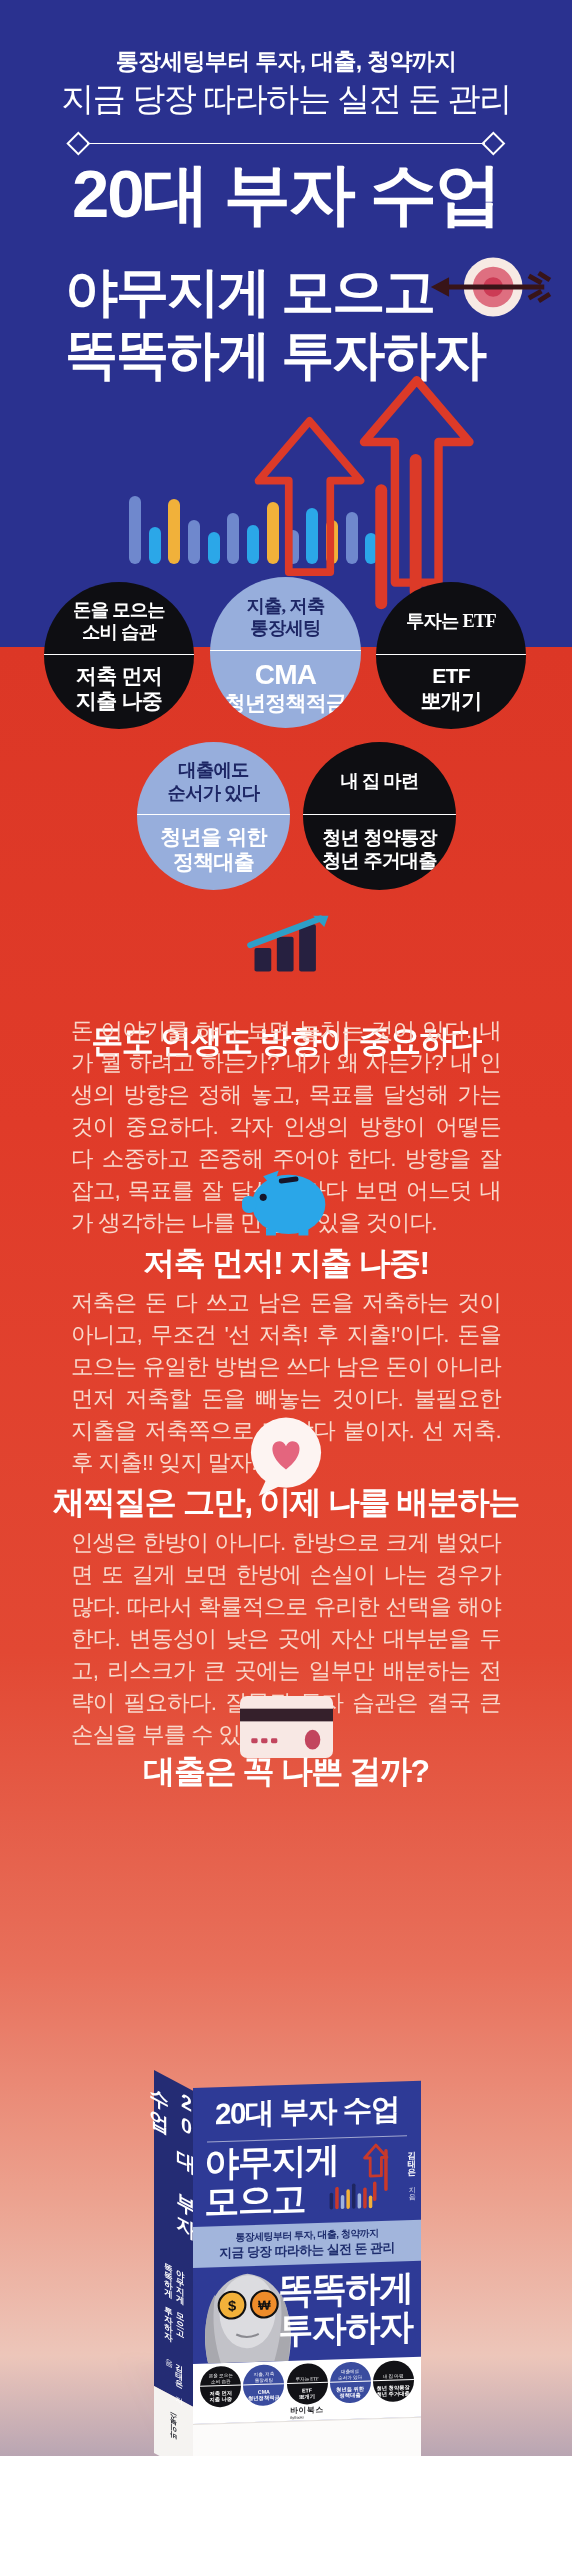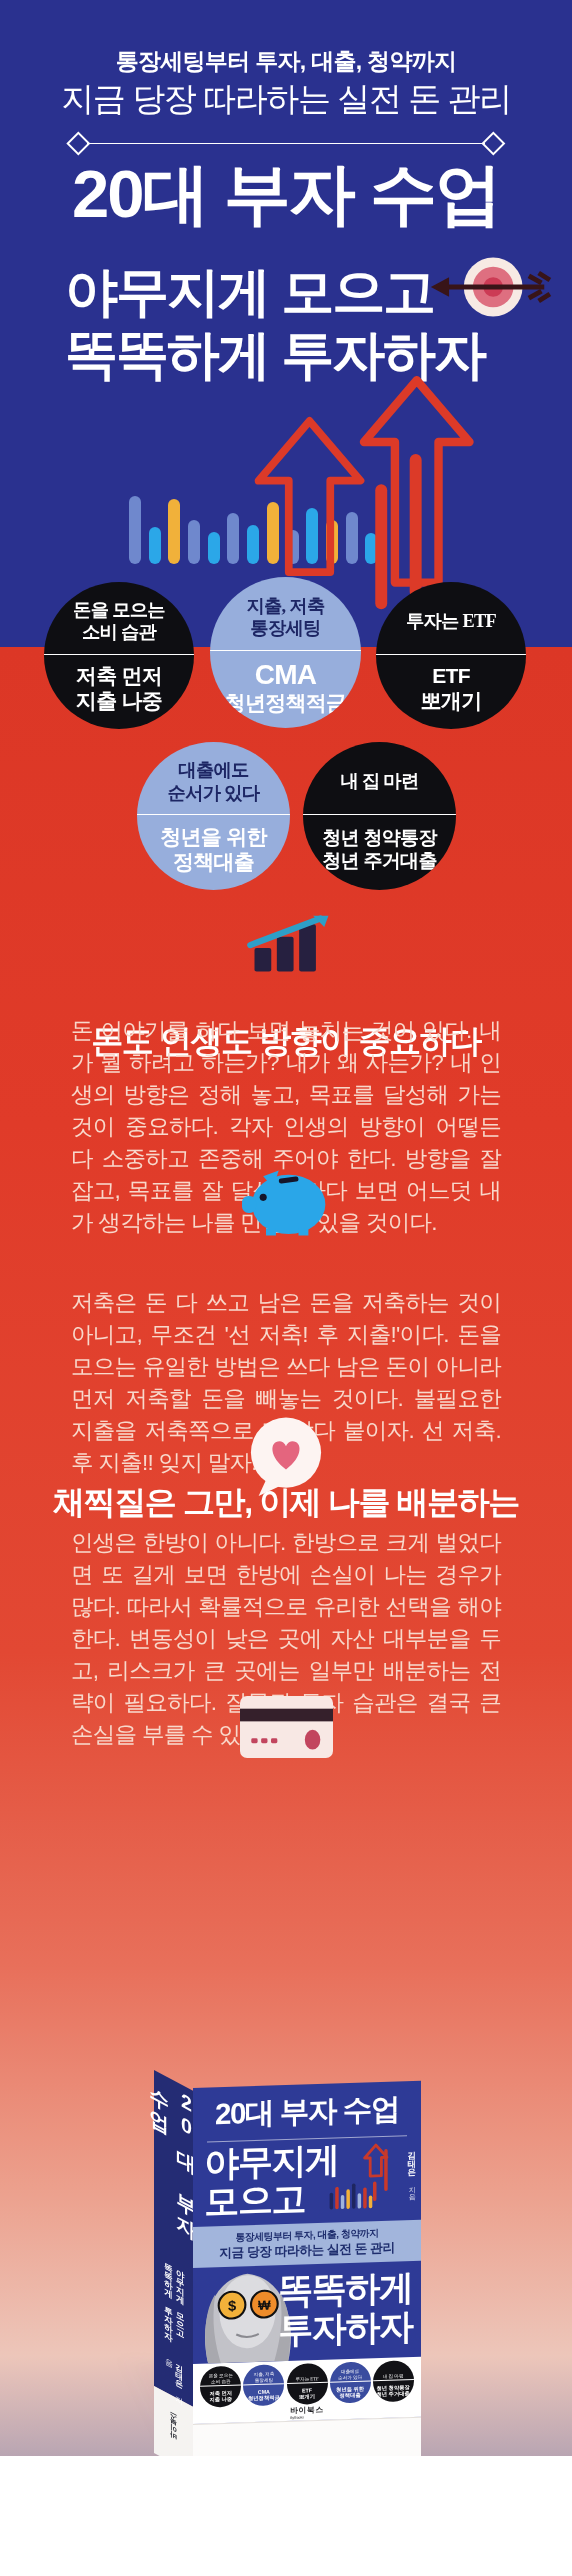--- a/index.html
+++ b/index.html
@@ -218,38 +218,40 @@
 
   <svg class="abs icon2" width="89" height="68" viewBox="0 0 126 96">
     <polygon points="30,10 52,2 44,26" fill="#2AA6E8"></polygon>
     <ellipse cx="66" cy="50" rx="52" ry="42" fill="#2AA6E8"></ellipse>
     <rect x="0" y="38" width="20" height="24" rx="9" fill="#2AA6E8"></rect>
     <rect x="34" y="84" width="14" height="10" fill="#2AA6E8"></rect>
     <rect x="80" y="84" width="14" height="10" fill="#2AA6E8"></rect>
     <rect x="52" y="12" width="28" height="7" rx="3.5" fill="#15152A" transform="rotate(-8 66 15)"></rect>
     <circle cx="30" cy="40" r="5" fill="#15152A"></circle>
   </svg>
+  <div class="abs ctr w sec-head h2">저축 먼저! 지출 나중!</div>
   <div class="abs sec-body b2">저축은 돈 다 쓰고 남은 돈을 저축하는 것이 아니고, 무조건 '선 저축! 후 지출!'이다. 돈을 모으는 유일한 방법은 쓰다 남은 돈이 아니라 먼저 저축할 돈을 빼놓는 것이다. 불필요한 지출을 저축쪽으로 더 갖다 붙이자. 선 저축. 후 지출!! 잊지 말자.</div>
 
   <svg class="abs icon3" width="80" height="83" viewBox="0 0 114 118">
     <circle cx="57" cy="52" r="50" fill="#FDF4F2"></circle>
     <polygon points="28,92 18,114 50,99" fill="#FDF4F2"></polygon>
     <path d="M57,76 C33,59 33,36 48,36 C54,36 57,43 57,43 C57,43 60,36 66,36 C81,36 81,59 57,76 Z" fill="#E4657E"></path>
   </svg>
   <div class="abs ctr w sec-head h3">채찍질은 그만, 이제 나를 배분하는</div>
   <div class="abs sec-body b3">인생은 한방이 아니다. 한방으로 크게 벌었다면 또 길게 보면 한방에 손실이 나는 경우가 많다. 따라서 확률적으로 유리한 선택을 해야 한다. 변동성이 낮은 곳에 자산 대부분을 두고, 리스크가 큰 곳에는 일부만 배분하는 전략이 필요하다. 잘못된 투자 습관은 결국 큰 손실을 부를 수 있다.</div>
 
   <svg class="abs icon4" width="93" height="68" viewBox="0 0 132 96">
     <rect x="0" y="4" width="132" height="88" rx="10" fill="#F8E8E4"></rect>
     <rect x="0" y="22" width="132" height="18" fill="#35202B"></rect>
     <rect x="16" y="64" width="9" height="7" rx="2" fill="#C2455E"></rect>
     <rect x="30" y="64" width="9" height="7" rx="2" fill="#C2455E"></rect>
     <rect x="44" y="64" width="9" height="7" rx="2" fill="#C2455E"></rect>
     <ellipse cx="103" cy="66" rx="11" ry="14" fill="#C2455E"></ellipse>
   </svg>
+  <div class="abs ctr w sec-head h4">대출은 꼭 나쁜 걸까?</div>
 
   <div class="abs book-shadow"></div>
   <div class="abs book">
     <div class="spine-wrap">
       <div class="spine-blue">
         <div class="vtext spine-title">20대 부자 수업</div>
         <div class="vtext spine-sub">
           <span>야무지게 모으고</span><br><span>똑똑하게 투자하자</span>
         </div>
         <div class="vtext spine-author">

